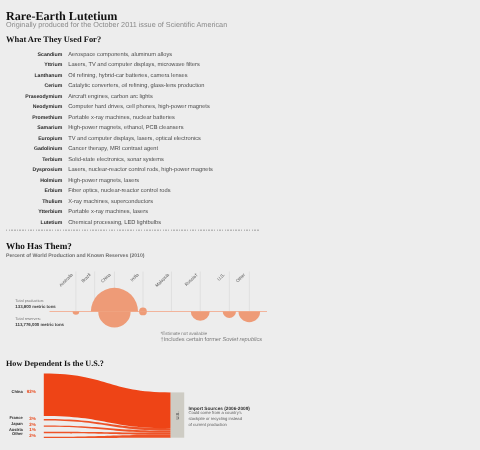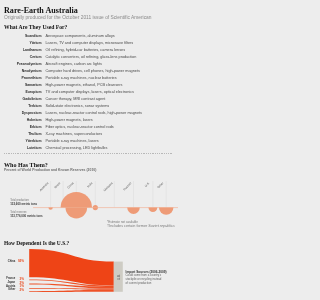--- a/index.html
+++ b/index.html
@@ -27,21 +27,21 @@
   .srcname{position:absolute;font-size:2.7px;font-weight:bold;color:#2f2f2f;text-align:right;white-space:nowrap;}
   .srcpct{position:absolute;font-size:3.0px;font-weight:bold;color:#E8491C;text-align:right;white-space:nowrap;}
   .usbar-label{position:absolute;font-size:2.8px;font-weight:bold;color:#555;transform-origin:50% 50%;transform:rotate(-90deg);white-space:nowrap;}
   .legend{position:absolute;left:125.6px;font-size:2.8px;color:#5e5e5e;line-height:3.8px;white-space:nowrap;}
   .legend .lg-t{font-weight:bold;font-size:3.15px;color:#333;}
 </style>
 </head>
 <body>
 
 <div class="page">
-  <div class="title">Rare-Earth Australia</div>
+  <div class="title">Rare-Earth Lutetium</div>
   <div class="subtitle">Originally produced for the October 2011 issue of Scientific American</div>
   <div class="sec-h" style="top:23.5px">What Are They Used For?</div>
   <div class="uses">
       <div class="row">
         <span class="el">Scandium</span>
         <span class="use">Aerospace components, aluminum alloys</span>
       </div>
       <div class="row">
         <span class="el">Yttrium</span>
         <span class="use">Lasers, TV and computer displays, microwave filters</span>

